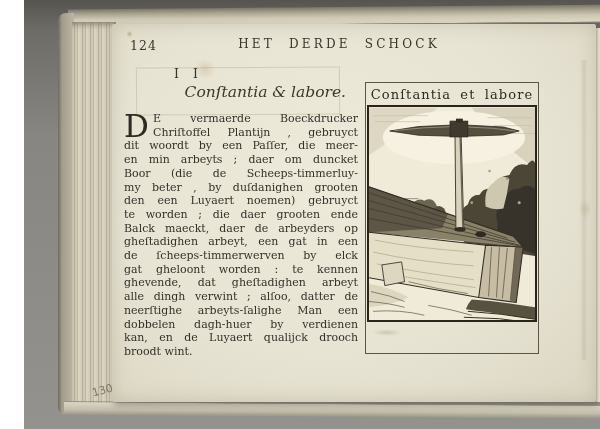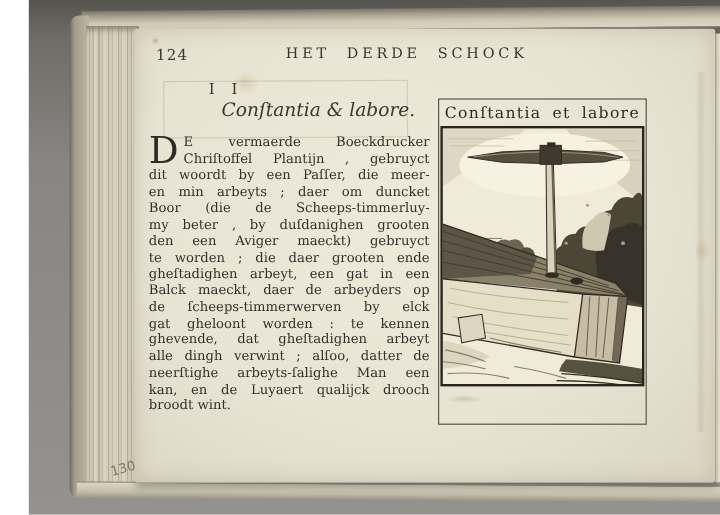--- a/index.html
+++ b/index.html
@@ -89,29 +89,30 @@
   <div class="sectitle">Conſtantia &amp; labore.</div>
 
   <div class="bodytext">
     <span class="dropcap">D</span>
     <div class="line indent">E vermaerde Boeckdrucker</div>
     <div class="line indent">Chriſtoffel Plantijn , gebruyct</div>
     <div class="line">dit woordt by een Paſſer, die meer-</div>
     <div class="line">en min arbeyts ; daer om duncket</div>
     <div class="line">Boor (die de Scheeps-timmerluy-</div>
     <div class="line">my beter , by duſdanighen grooten</div>
-    <div class="line">den een Aviger maeckt) gebruyct</div>
+    <div class="line">den een Luyaert noemen) gebruyct</div>
     <div class="line">te worden ; die daer grooten ende</div>
+    <div class="line">Balck maeckt, daer de arbeyders op</div>
     <div class="line">gheſtadighen arbeyt, een gat in een</div>
-    <div class="line">Balck maeckt, daer de arbeyders op</div>
     <div class="line">de ſcheeps-timmerwerven by elck</div>
     <div class="line">gat gheloont worden : te kennen</div>
     <div class="line">ghevende, dat gheſtadighen arbeyt</div>
     <div class="line">alle dingh verwint ; alſoo, datter de</div>
     <div class="line">neerſtighe arbeyts-ſalighe Man een</div>
+    <div class="line">dobbelen dagh-huer by verdienen</div>
     <div class="line">kan, en de Luyaert qualijck drooch</div>
     <div class="line last">broodt wint.</div>
   </div>
 
   <div class="emblem">
     <div class="emb-caption">Conſtantia et labore .</div>
     <div class="emb-picture">
       <svg width="166" height="213" viewBox="0 0 168 214" xmlns="http://www.w3.org/2000/svg">
 
         <g>

